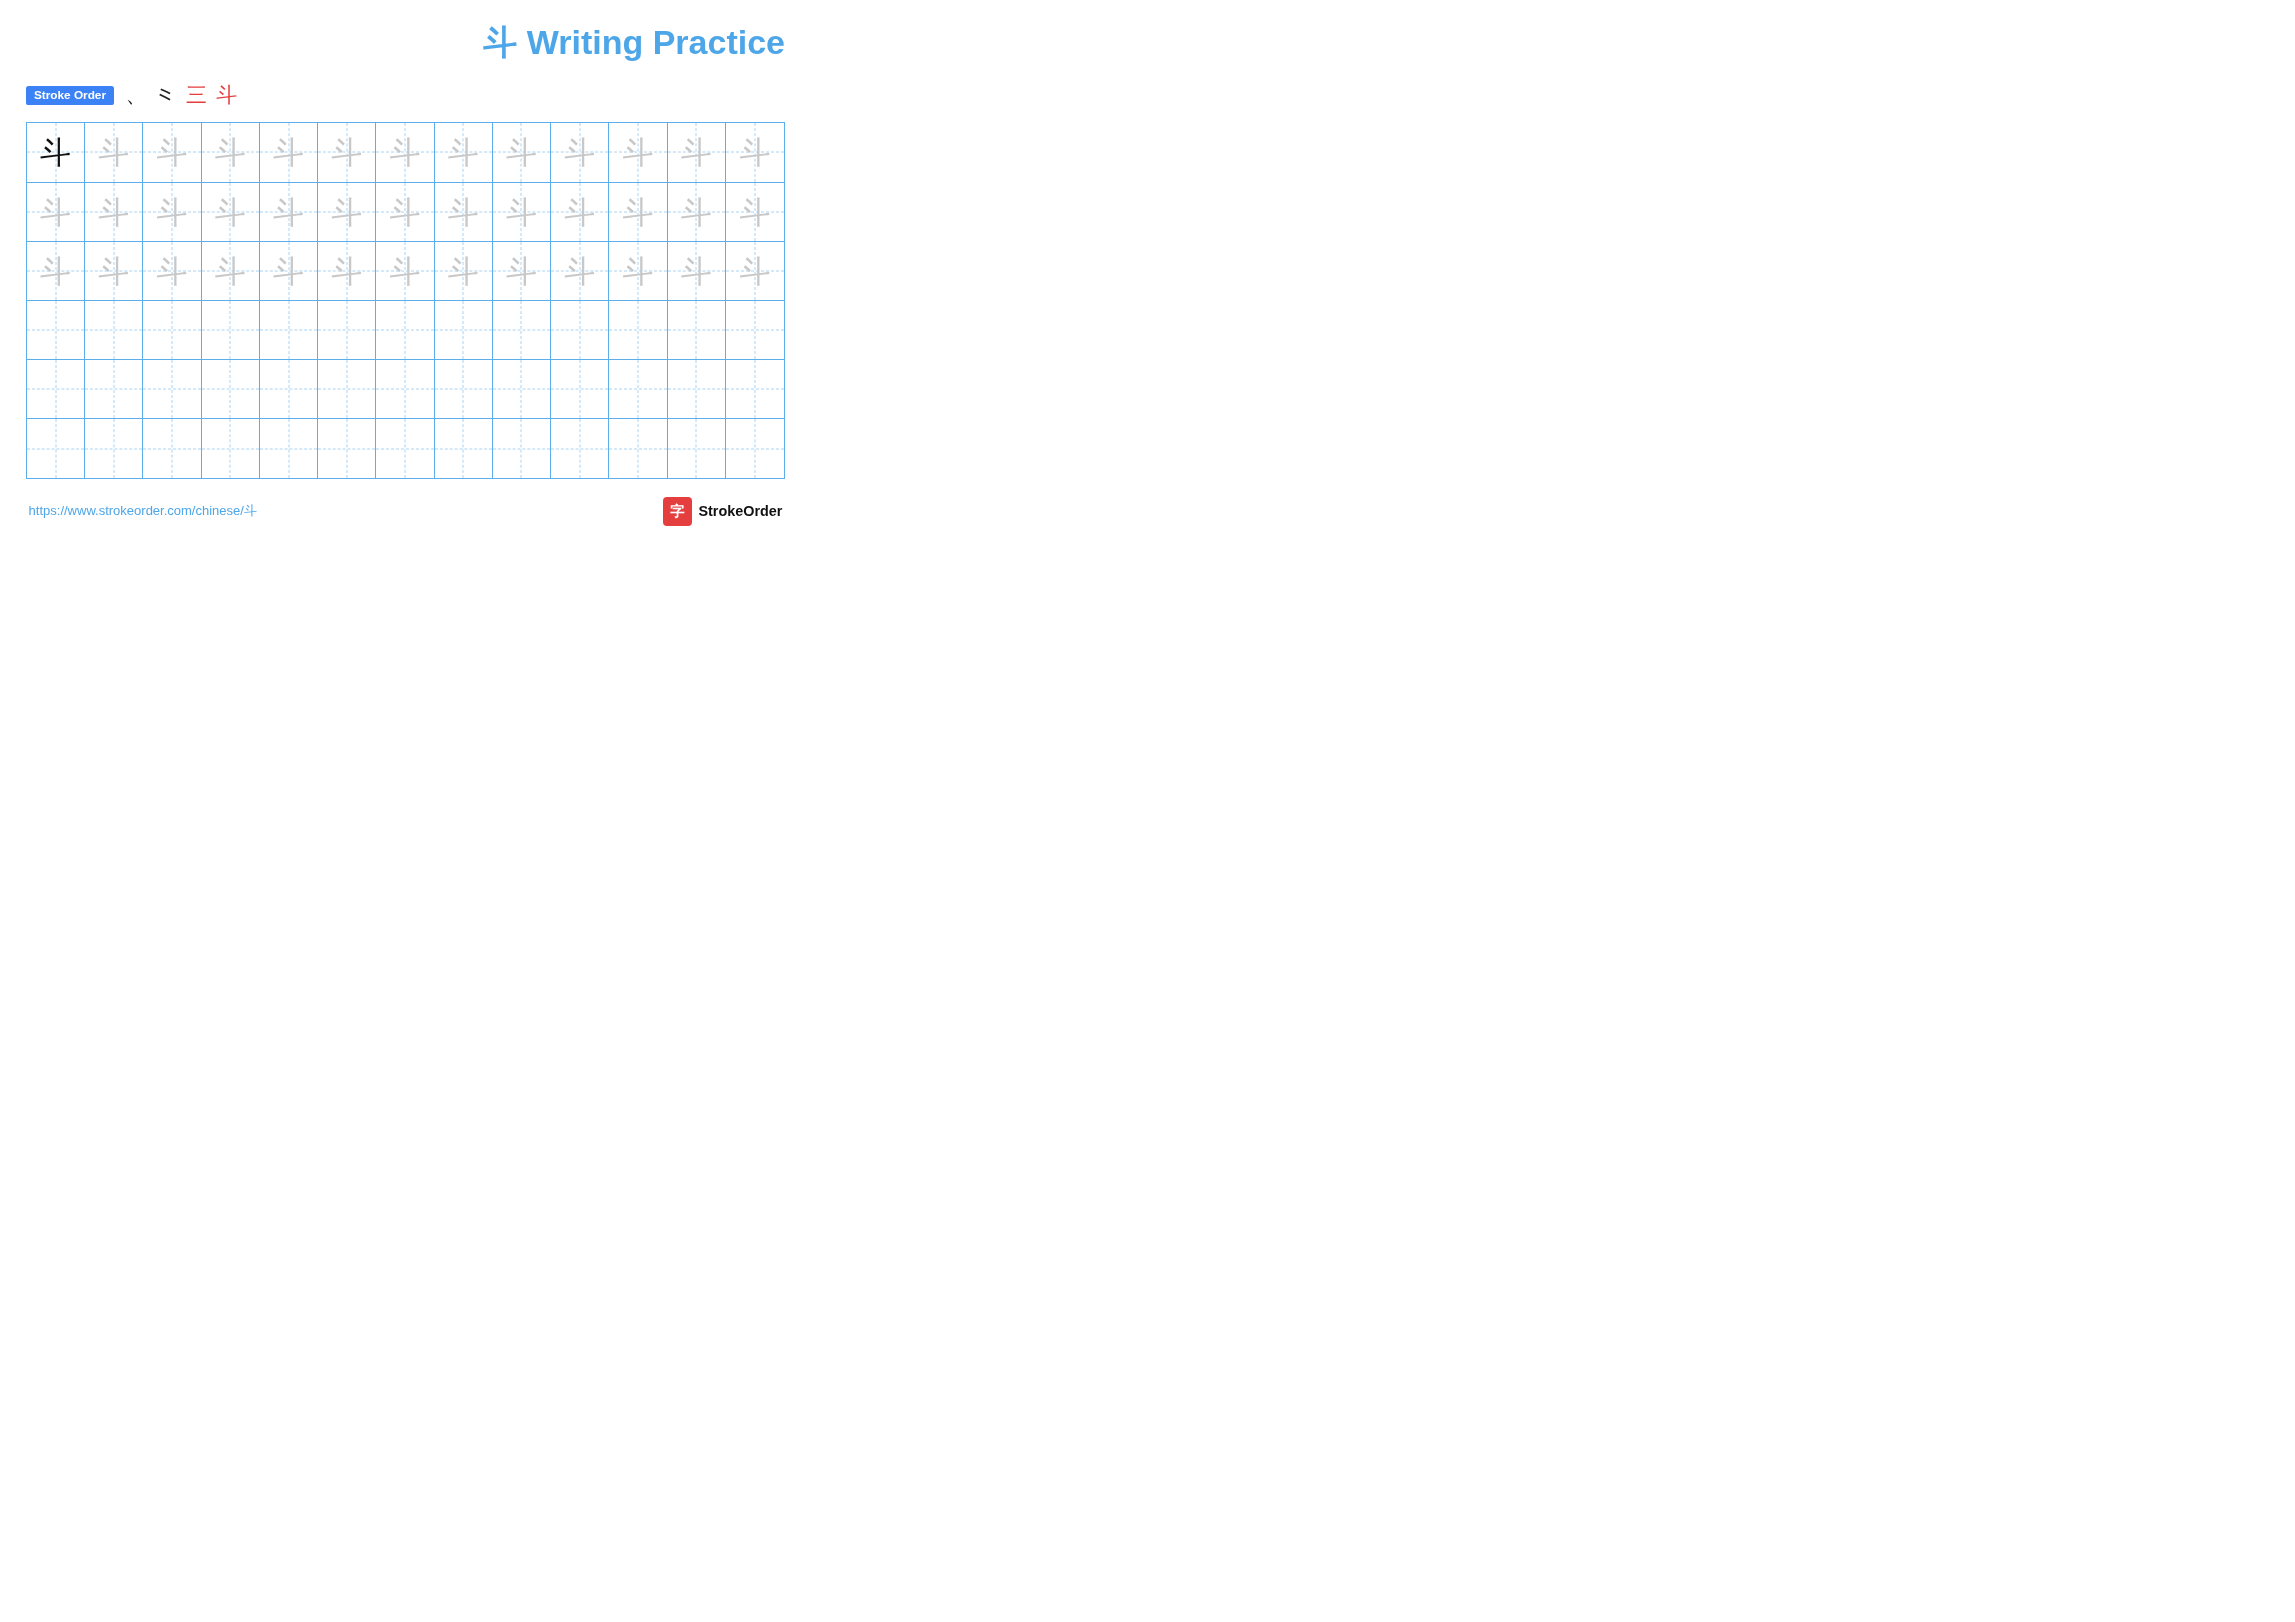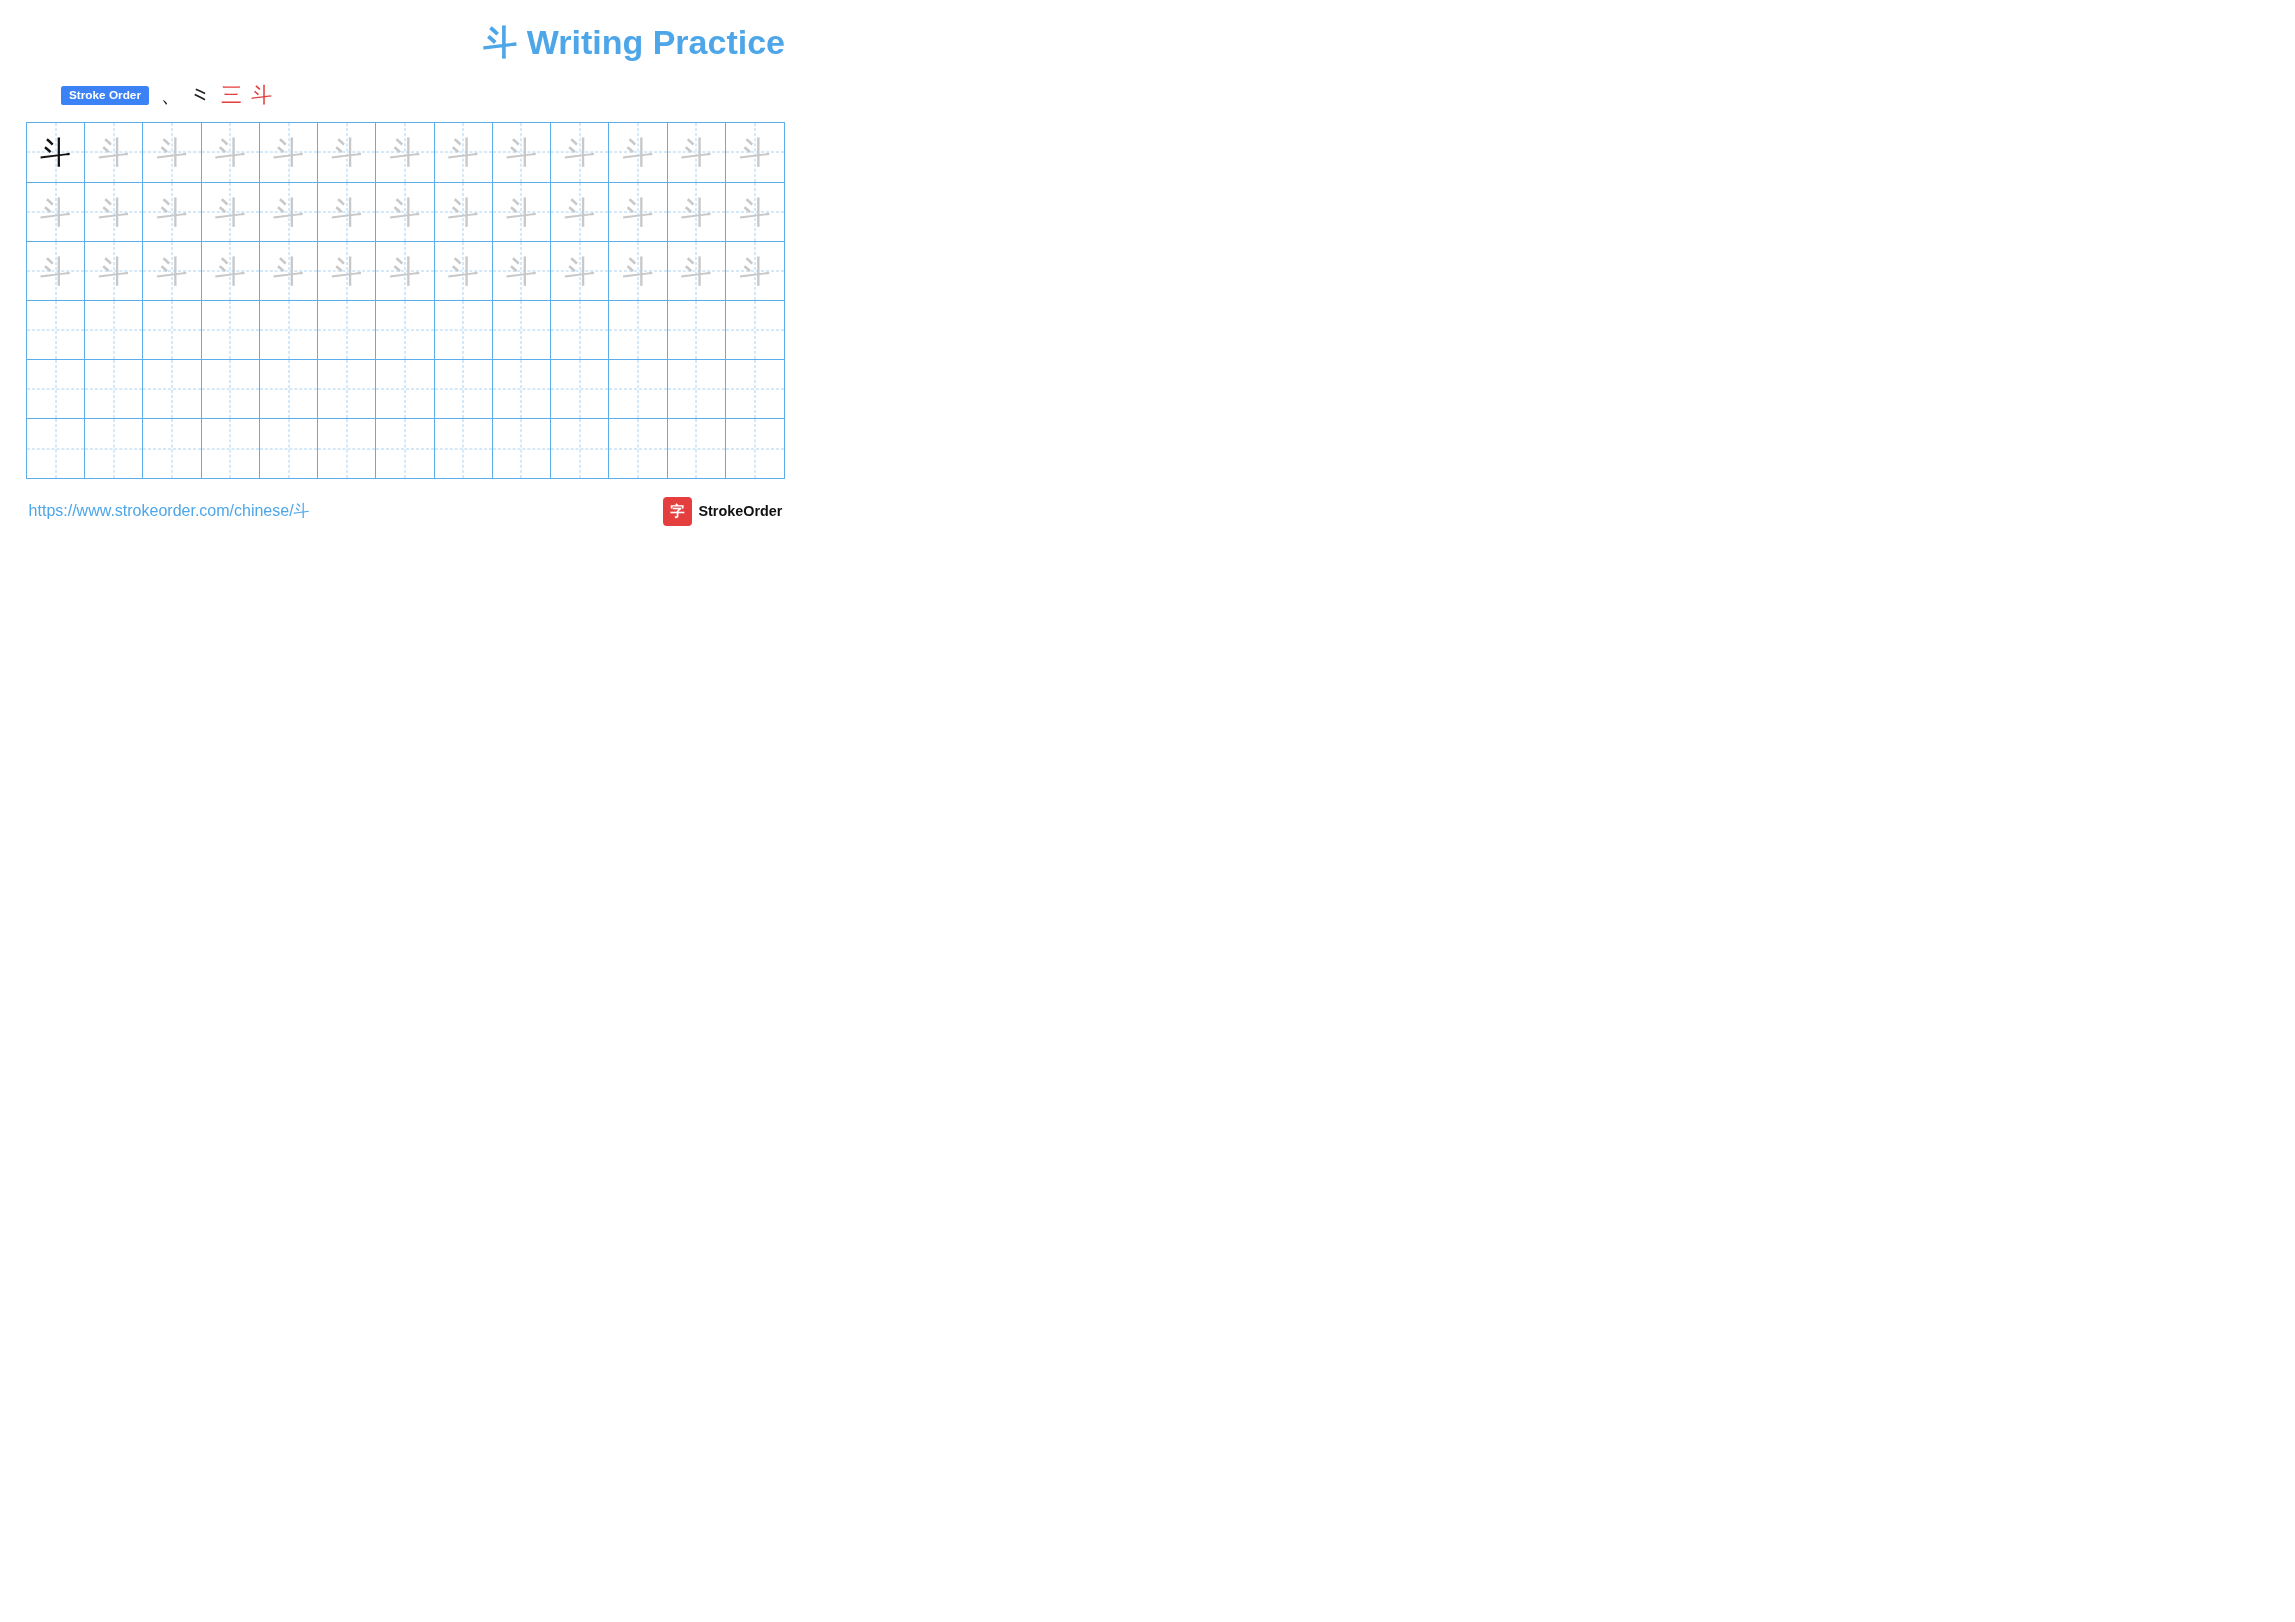--- a/index.html
+++ b/index.html
@@ -24,21 +24,20 @@
     .title-area h1 .char-main {
       color: #4da6e8;
     }
 
     
     .stroke-order-row {
       display: flex;
       align-items: center;
       gap: 11.8px;
       margin-bottom: 13px;
-      margin-left: 35px;
     }
     .stroke-order-badge {
       background: #3b82f6;
       color: white;
       font-size: 11.8px;
       font-weight: bold;
       padding: 2.6px 7.9px;
       border-radius: 2.6px;
     }
     .stroke-chars {
@@ -112,21 +111,21 @@
     
     .footer {
       display: flex;
       justify-content: space-between;
       align-items: center;
       margin-top: 18.3px;
       padding: 0 2.6px;
     }
     .footer-url {
       color: #4da6e8;
-      font-size: 16px;
+      font-size: 13px;
     }
     .footer-brand {
       display: flex;
       align-items: center;
       gap: 6.5px;
       font-size: 14.4px;
       font-weight: bold;
       color: #111;
     }
     .footer-brand-icon {

